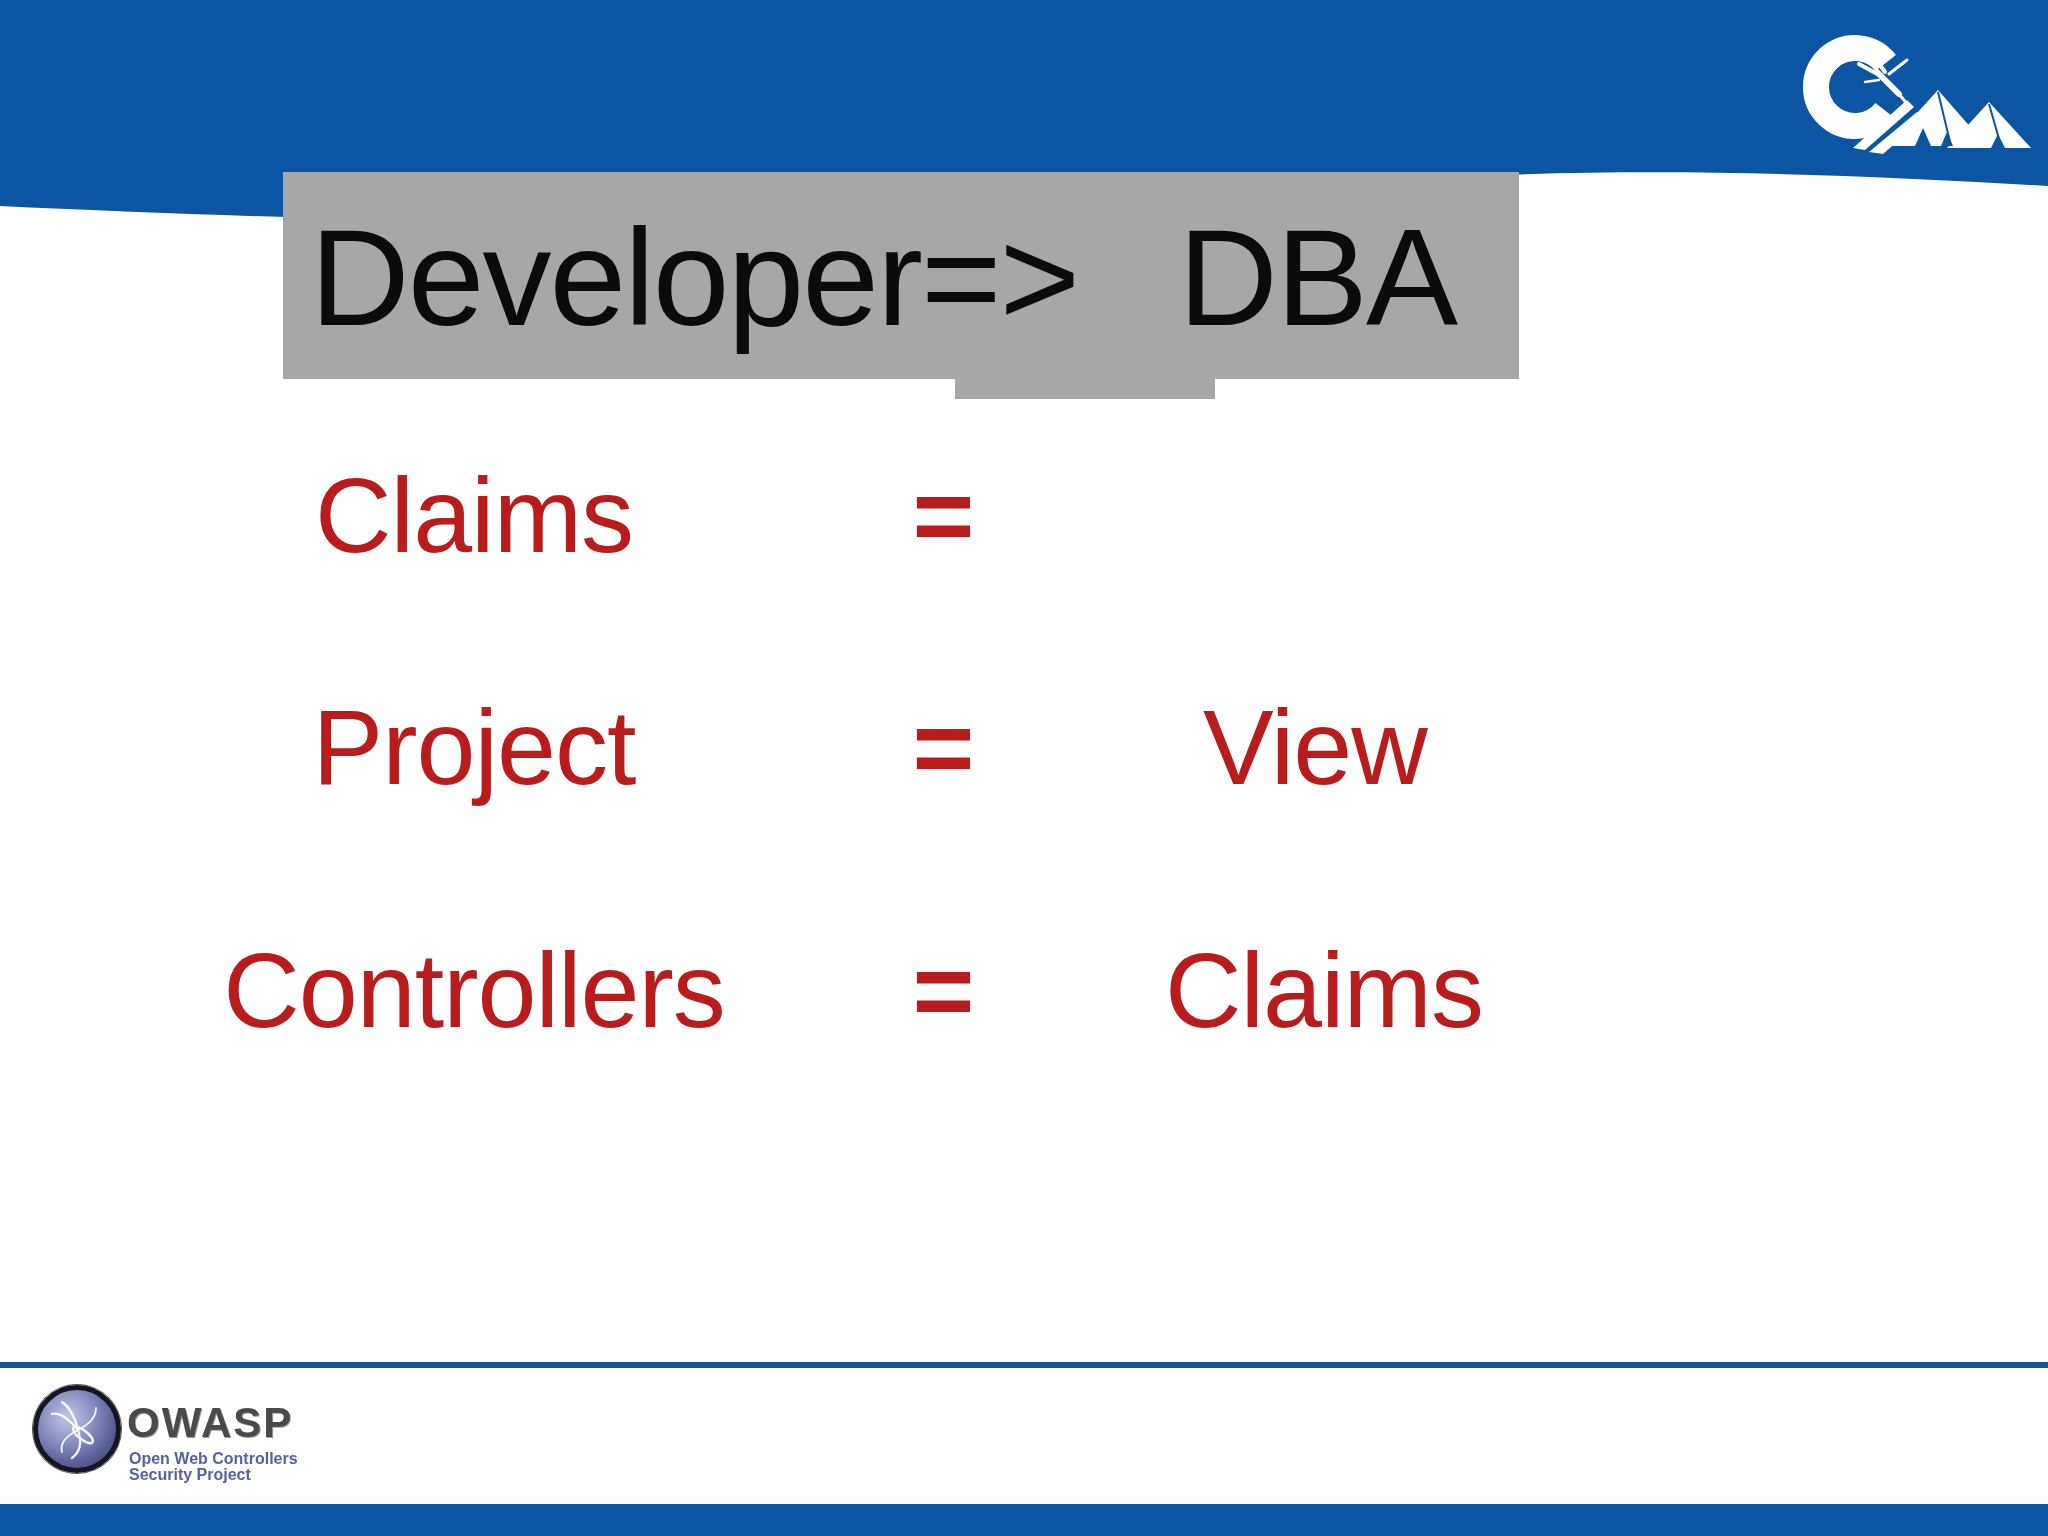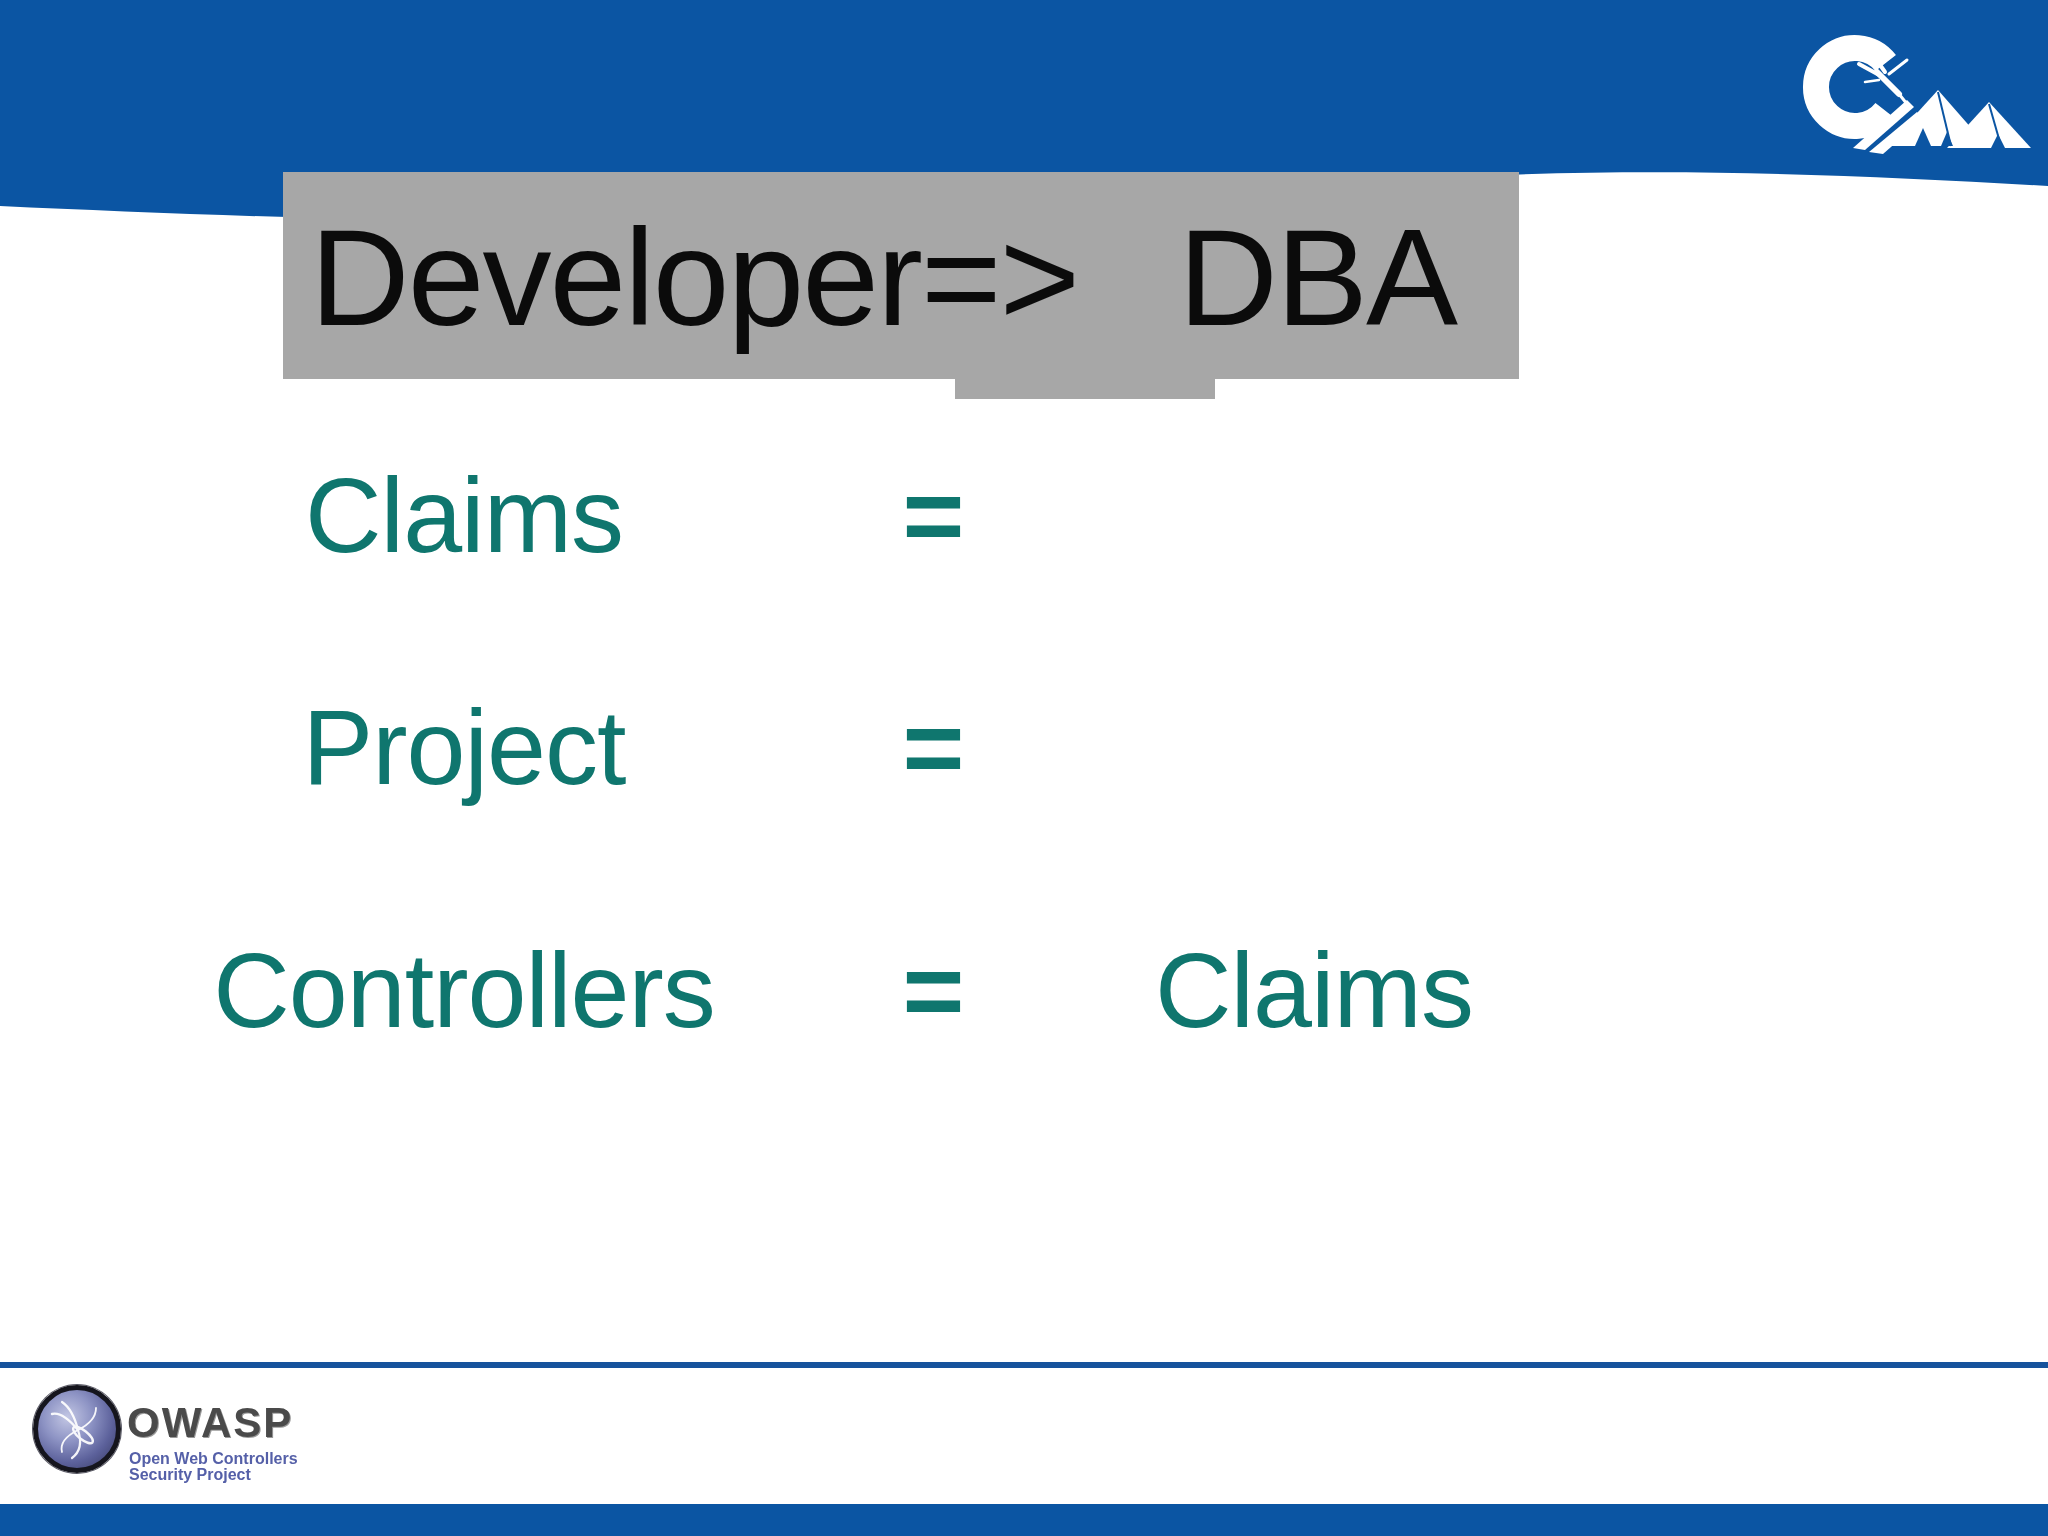--- a/index.html
+++ b/index.html
@@ -24,21 +24,21 @@
   }
   .title{
     position:absolute;left:310px;top:208px;
     display:flex;align-items:baseline;
     font-size:138px;line-height:1;letter-spacing:-2px;
     white-space:pre;color:#0b0b0b;
   }
   .title .t-left{}
   .title .t-arrow{margin-right:100px;}
   
-  .row{position:absolute;left:8px;width:1648px;height:120px;font-size:106px;line-height:1;letter-spacing:-1px;color:#0f766e;}
+  .row{position:absolute;left:18px;width:1648px;height:120px;font-size:106px;line-height:1;letter-spacing:-1px;color:#b91c1c;}
   .row .term{position:absolute;left:106px;width:700px;text-align:center;}
   .row .eq{position:absolute;left:875px;width:100px;text-align:center;font-weight:700;}
   .row .def{position:absolute;left:1160px;white-space:pre;}
   .row-1{top:462px;}
   .row-2{top:694px;}
   .row-3{top:937px;}
   .row-2 .def{padding-left:25px;}
   .row-3 .def{padding-left:0px;margin-left:-13px;}
   
   .footer-line{position:absolute;left:0;top:1362px;width:2048px;height:6px;background:#16539c;}
@@ -109,20 +109,21 @@
     <span class="t-right">DBA</span>
   </div>
 
   <div class="row row-1">
     <span class="term">Claims</span>
     <span class="eq">=</span>
   </div>
   <div class="row row-2">
     <span class="term">Project</span>
     <span class="eq">=</span>
+    <span class="def">View</span>
   </div>
   <div class="row row-3">
     <span class="term">Controllers</span>
     <span class="eq">=</span>
     <span class="def">Claims</span>
   </div>
 
   <div class="footer-line"></div>
 
   <div class="owasp-logo">

